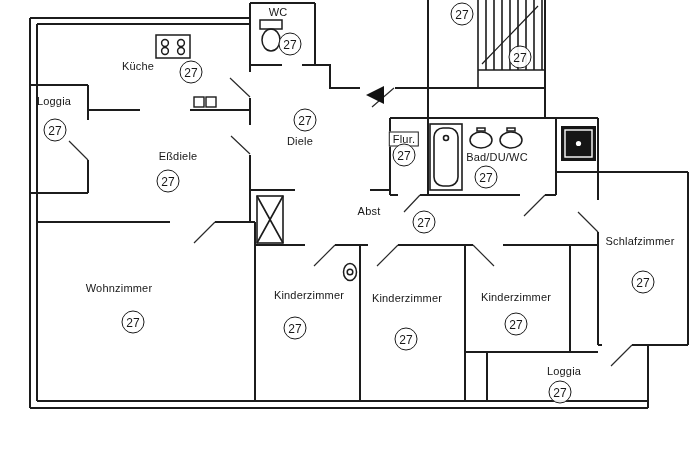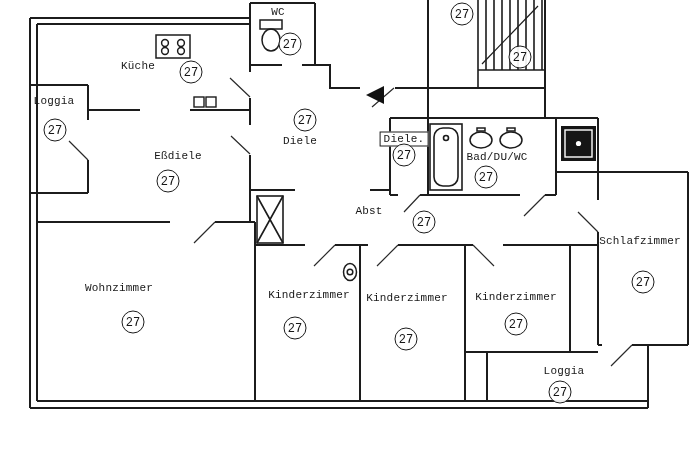--- a/index.html
+++ b/index.html
@@ -1,17 +1,17 @@
 <!DOCTYPE html>
 <html><head>
 <meta charset="utf-8">
 <style>
   html,body{margin:0;padding:0;background:#ffffff;}
   #plan{position:relative;width:690px;height:457px;background:#ffffff;overflow:hidden;
-        font-family:Liberation Mono, monospace;}
+        font-family:Liberation Sans, sans-serif;}
   #plan svg{position:absolute;left:0;top:0;}
   .lbl{position:absolute;transform:translate(-50%,-50%);font-size:11px;color:#171717;
        white-space:nowrap;letter-spacing:.2px;line-height:1;}
   .boxed{border:1px solid #1c1c1c;padding:1px 3px;background:#fff;}
   .badge{position:absolute;transform:translate(-50%,-50%);width:21px;height:21px;
          border:1.4px solid #1c1c1c;border-radius:50%;background:rgba(255,255,255,.92);
          display:flex;align-items:center;justify-content:center;
          font-size:12px;color:#171717;line-height:1;}
 </style>
 </head>
@@ -111,21 +111,21 @@
       <ellipse cx="350" cy="272" rx="6.5" ry="8.5"></ellipse>
       <circle cx="350" cy="272" r="2.8"></circle>
     </g>
   </svg>
 
   <div class="lbl" style="left:278px;top:12px">WC</div>
   <div class="lbl" style="left:138px;top:66px">Küche</div>
   <div class="lbl" style="left:54px;top:101px">Loggia</div>
   <div class="lbl" style="left:178px;top:156px">Eßdiele</div>
   <div class="lbl" style="left:300px;top:141px">Diele</div>
-  <div class="lbl boxed" style="left:404px;top:139px">Diele.</div>
+  <div class="lbl boxed" style="left:404px;top:139px">Flur.</div>
   <div class="lbl" style="left:497px;top:157px">Bad/DU/WC</div>
   <div class="lbl" style="left:369px;top:211px">Abst</div>
   <div class="lbl" style="left:119px;top:288px">Wohnzimmer</div>
   <div class="lbl" style="left:309px;top:295px">Kinderzimmer</div>
   <div class="lbl" style="left:407px;top:298px">Kinderzimmer</div>
   <div class="lbl" style="left:516px;top:297px">Kinderzimmer</div>
   <div class="lbl" style="left:640px;top:241px">Schlafzimmer</div>
   <div class="lbl" style="left:564px;top:371px">Loggia</div>
 
   <div class="badge" style="left:290px;top:44px">27</div>

